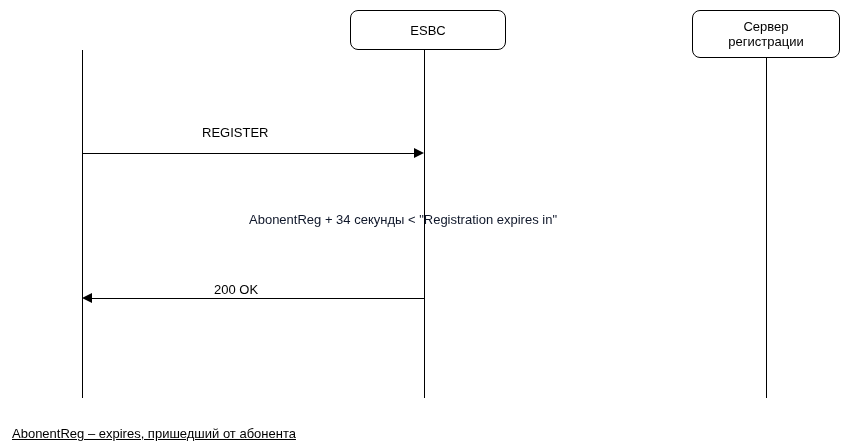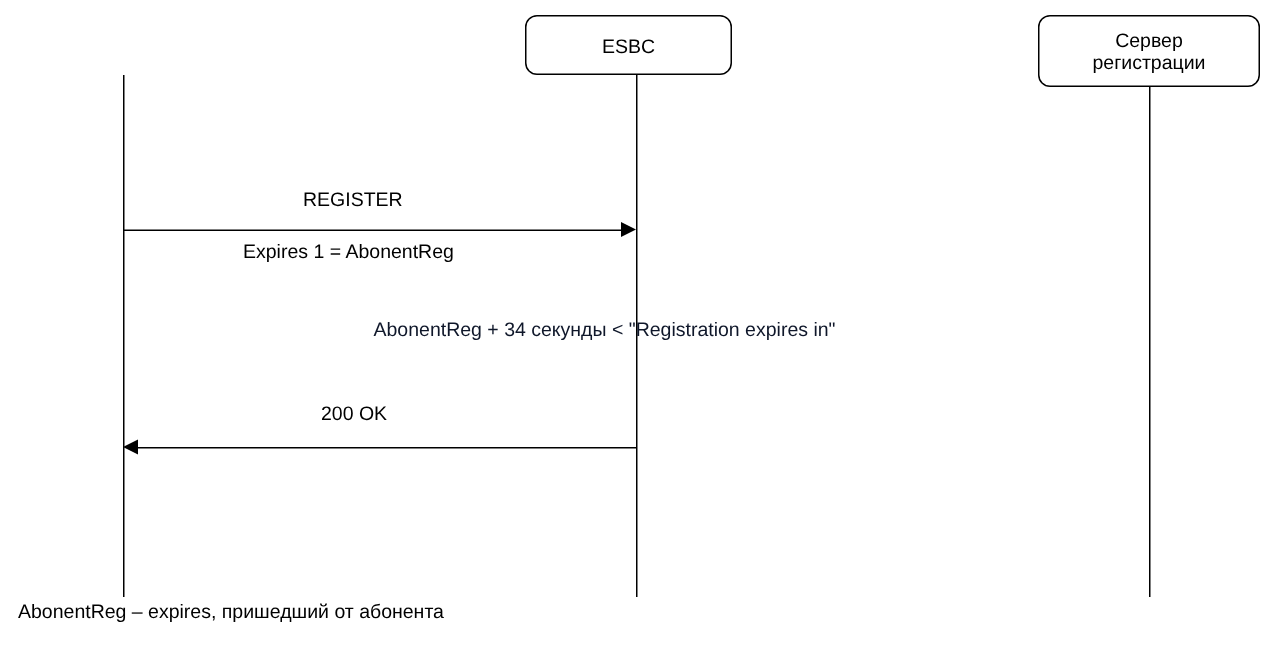--- a/index.html
+++ b/index.html
@@ -80,37 +80,36 @@
     white-space: nowrap;
   }
 </style>
 </head>
 <body>
 
 <div id="canvas">
 
   <div class="lifeline-line" style="left:82px; top:50px; height:348px;"></div>
 
-  <div class="lifeline-box" style="left:350px; top:10px; width:138px; height:40px;">
+  <div class="lifeline-box" style="left:350px; top:10px; width:156px; height:40px;">
     <span>ESBC</span>
   </div>
   <div class="lifeline-line" style="left:424px; top:50px; height:348px;"></div>
 
   <div class="lifeline-box" style="left:692px; top:10px; width:148px; height:48px; flex-direction:column;">
     <span>Сервер</span>
     <span>регистрации</span>
   </div>
   <div class="lifeline-line" style="left:766px; top:58px; height:340px;"></div>
 
   <div class="msg-label" style="left:202px; top:125px;">REGISTER</div>
   <div class="msg-line" style="left:82px; top:153px; width:332px;"></div>
   <div class="arrow-head arrow-right" style="left:414px; top:148px;"></div>
-  <div class="msg-label" style="left:162px; top:160px;">Expires 1 = AbonentReg</div>
 
   <div class="note-label" style="left:249px; top:212px;">AbonentReg + 34 секунды &lt; "Registration expires in"</div>
 
-  <div class="msg-label" style="left:214px; top:268px;">200 OK</div>
+  <div class="msg-label" style="left:214px; top:282px;">200 OK</div>
   <div class="msg-line" style="left:92px; top:298px; width:332px;"></div>
   <div class="arrow-head arrow-left" style="left:82px; top:293px;"></div>
 
-  <div class="footnote" style="left:12px; top:400px;">AbonentReg – expires, пришедший от абонента</div>
+  <div class="footnote" style="left:12px; top:426px;text-decoration:underline;">AbonentReg – expires, пришедший от абонента</div>
 
 </div>
 
 </body></html>

